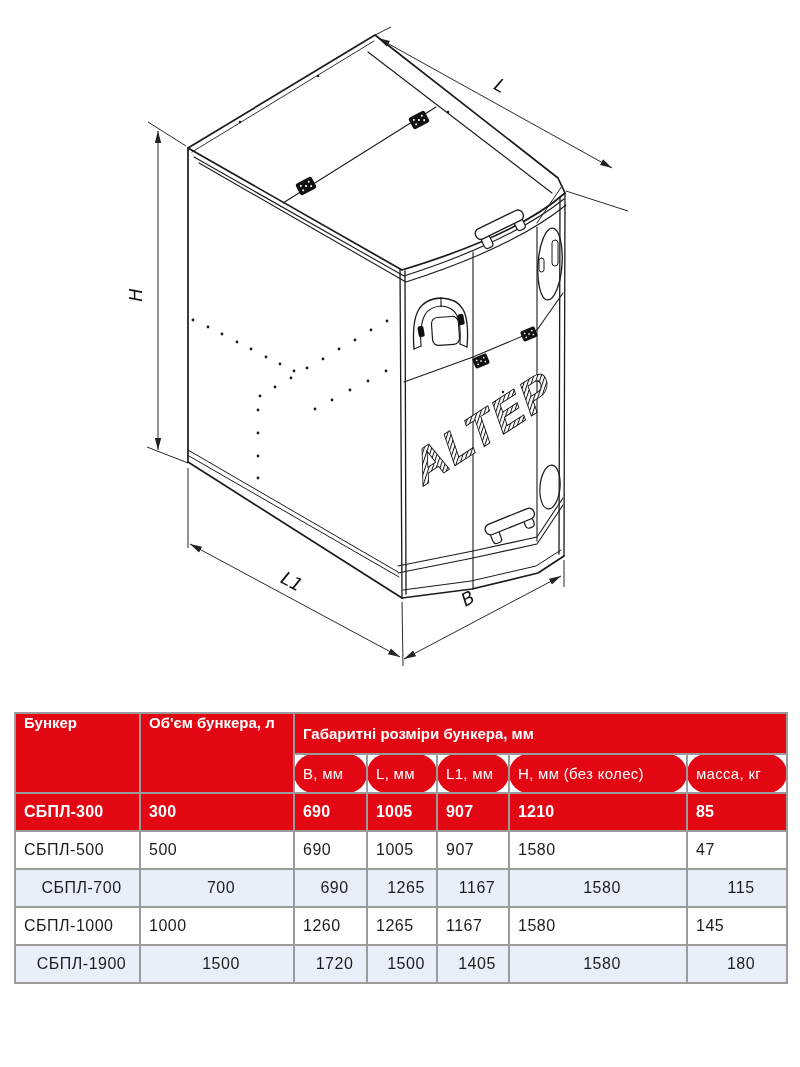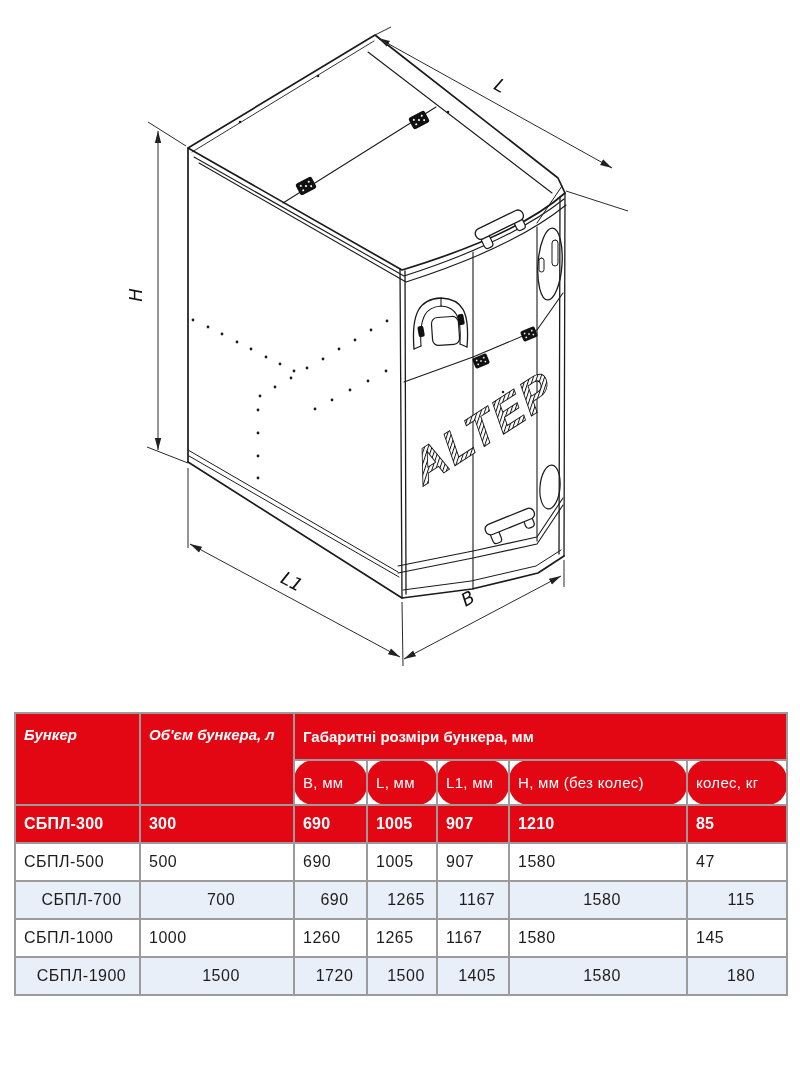--- a/index.html
+++ b/index.html
@@ -2,21 +2,21 @@
 <html><head>
 <meta charset="utf-8">
 <style>
   html,body{margin:0;padding:0;background:#fff;width:800px;font-family:"Liberation Sans",sans-serif;}
   .page{width:800px;height:1067px;background:#fff;overflow:hidden;}
   .drawing-wrap{width:800px;height:690px;}
   svg{display:block;}
   .spec-table{border-collapse:collapse;table-layout:fixed;width:772px;margin:22px 14px 0 14px;}
   .spec-table td,.spec-table th{border:2px solid #9b9b9b;padding:0 0 0 8px;text-align:left;overflow:hidden;white-space:nowrap;}
   .spec-table th{background:#e30613;color:#fff;font-size:15px;font-weight:bold;}
-  .spec-table th.rowspan{vertical-align:top;padding-top:12px;height:78px;font-style:italic;}
+  .spec-table th.rowspan{vertical-align:top;height:78px;}
   .spec-table tr.hdr1{height:40px;}
   .spec-table tr.hdr2{height:38px;}
   .spec-table tr.hdr2 th{font-weight:normal;font-size:15px;letter-spacing:.3px;border-radius:20px;}
   .spec-table tr.datarow{height:38px;}
   .spec-table tr.datarow td{font-size:16px;color:#1c1c1e;letter-spacing:.5px;background:#fff;}
   .spec-table tr.alt td{background:#e9eff9;text-align:center;}
   .spec-table tr.hl td{background:#e30613;color:#fff;font-weight:bold;letter-spacing:.2px;}
   .dim-label{font-family:"DejaVu Sans",sans-serif;font-style:italic;font-size:18px;fill:#111;}
 </style>
 </head>
@@ -178,21 +178,21 @@
       <tr class="hdr1">
         <th class="rowspan" rowspan="2">Бункер</th>
         <th class="rowspan" rowspan="2">Об'єм бункера, л</th>
         <th colspan="5">Габаритні розміри бункера, мм</th>
       </tr>
       <tr class="hdr2">
         <th>В, мм</th>
         <th>L, мм</th>
         <th>L1, мм</th>
         <th>Н, мм (без колес)</th>
-        <th>колес, кг</th>
+        <th>масса, кг</th>
       </tr>
       <tr class="datarow hl">
         <td>СБПЛ-300</td>
         <td>300</td>
         <td>690</td>
         <td>1005</td>
         <td>907</td>
         <td>1210</td>
         <td>85</td>
       </tr>

